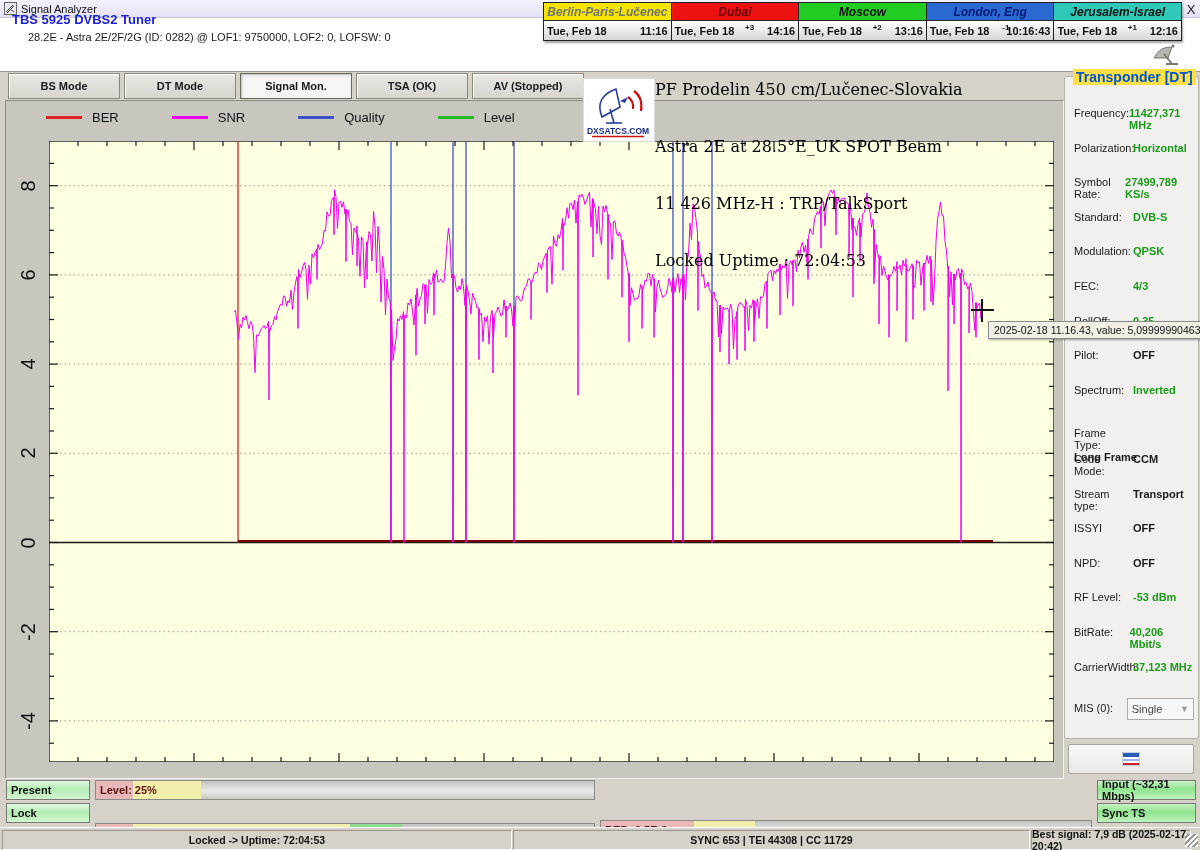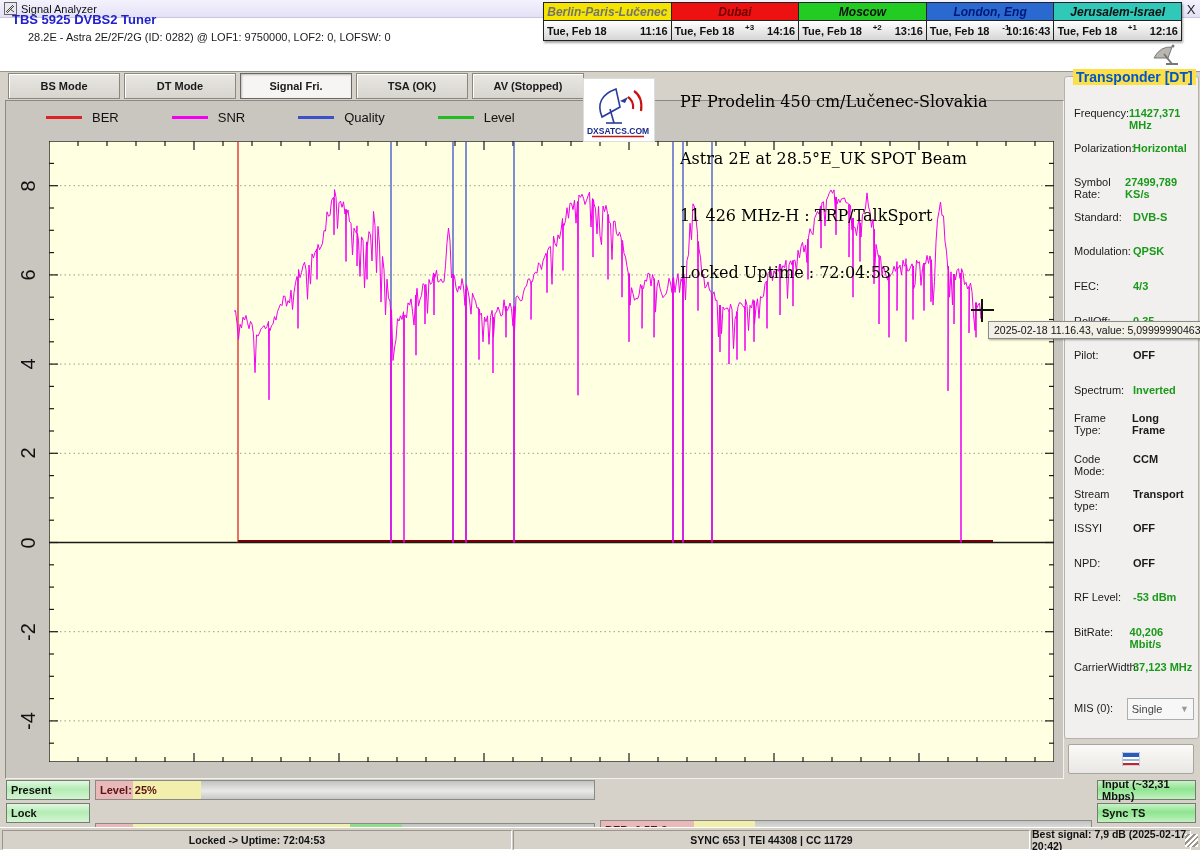--- a/index.html
+++ b/index.html
@@ -51,22 +51,22 @@
     border-top:1px solid #8a8a84;border-left:1px solid #8a8a84;
     border-right:1px solid #f2f1ee;border-bottom:1px solid #f2f1ee;}
   .legend{position:absolute;left:40px;top:7px;height:18px;display:flex;align-items:center;}
   .legend .item{display:flex;align-items:center;margin-right:53px;}
   .legend .swatch{width:36px;height:3px;margin-right:10px;}
   .legend .lbl{font-size:13px;color:#111;}
   .plot-wrap{position:absolute;left:43px;top:40px;width:1005px;height:621px;}
   .ylab{position:absolute;font-size:20px;color:#111;transform:translate(-50%,-50%) rotate(-90deg);}
 
   
-  .overlay-text{left:680px;top:42px;font-family:"DejaVu Serif","Liberation Serif",serif;
-    font-size:16px;color:#000;line-height:19px;white-space:pre;margin-top:12px;}
+  .overlay-text{left:655px;top:42px;font-family:"DejaVu Serif","Liberation Serif",serif;
+    font-size:16px;color:#000;line-height:19px;white-space:pre;}
 
   
   .logo{left:583px;top:78px;width:70px;height:62px;background:#fff;border:1px solid #ddd;}
 
   
   .tooltip{left:988px;top:321px;background:#f2efe6;border:1px solid #8a8a8a;
     box-shadow:1px 1px 2px rgba(0,0,0,.35);font-size:10.5px;color:#111;
     padding:2px 5px;white-space:nowrap;z-index:30;}
   .cross-h{left:971px;top:309px;width:23px;height:2px;background:#111;z-index:29;}
   .cross-v{left:981px;top:299px;width:2px;height:23px;background:#111;z-index:29;}
@@ -168,21 +168,21 @@
 <svg class="abs dish-tr" width="40" height="30" viewBox="0 0 40 30">
   <path d="M8 20 Q14 8 26 9 L22 20 Z" fill="#b9b6b0" stroke="#777" stroke-width="1"></path>
   <line x1="18" y1="16" x2="26" y2="26" stroke="#777" stroke-width="2"></line>
   <line x1="20" y1="26" x2="32" y2="26" stroke="#777" stroke-width="2"></line>
   <circle cx="27" cy="8" r="1.5" fill="#777"></circle>
 </svg>
 
 <div class="abs toolbar">
     <div class="tbtn">BS Mode</div>
     <div class="tbtn">DT Mode</div>
-    <div class="tbtn active">Signal Fri.</div>
+    <div class="tbtn active">Signal Mon.</div>
     <div class="tbtn">TSA (OK)</div>
     <div class="tbtn">AV (Stopped)</div>
   </div>
 
 <div class="abs chart-panel">
   <div class="legend">
     <span class="item">
         <span class="swatch" style="background: rgb(221, 34, 34);"></span>
         <span class="lbl">BER</span>
       </span>
@@ -410,21 +410,21 @@
         <span class="v green">0.35</span>
       </div>
       <div class="tp-row" style="top: 272.2px;">
         <span class="l">Pilot:</span>
         <span class="v black">OFF</span>
       </div>
       <div class="tp-row" style="top: 306.8px;">
         <span class="l">Spectrum:</span>
         <span class="v green">Inverted</span>
       </div>
-      <div class="tp-row" style="top: 335px;">
+      <div class="tp-row" style="top: 350px; flex-direction: column;">
         <span class="l">Frame Type:</span>
         <span class="v black">Long Frame</span>
       </div>
       <div class="tp-row" style="top: 376px;">
         <span class="l">Code Mode:</span>
         <span class="v black">CCM</span>
       </div>
       <div class="tp-row" style="top: 410.6px;">
         <span class="l">Stream type:</span>
         <span class="v black">Transport</span>

